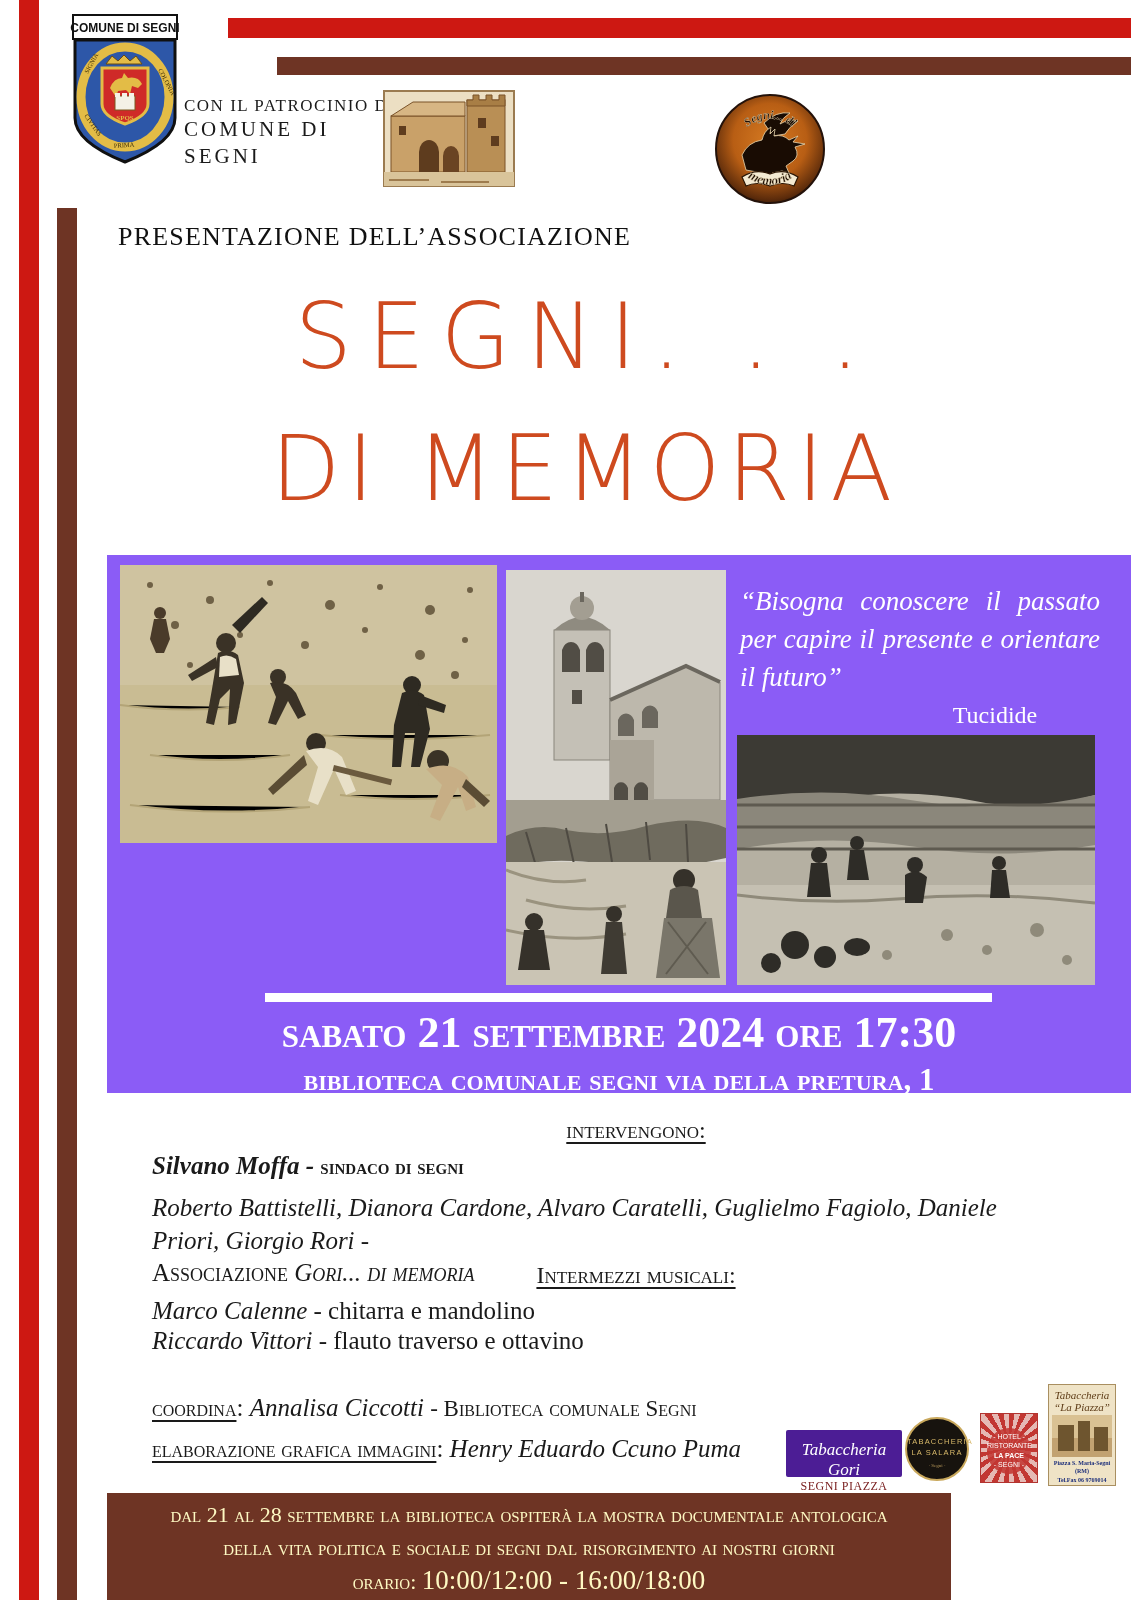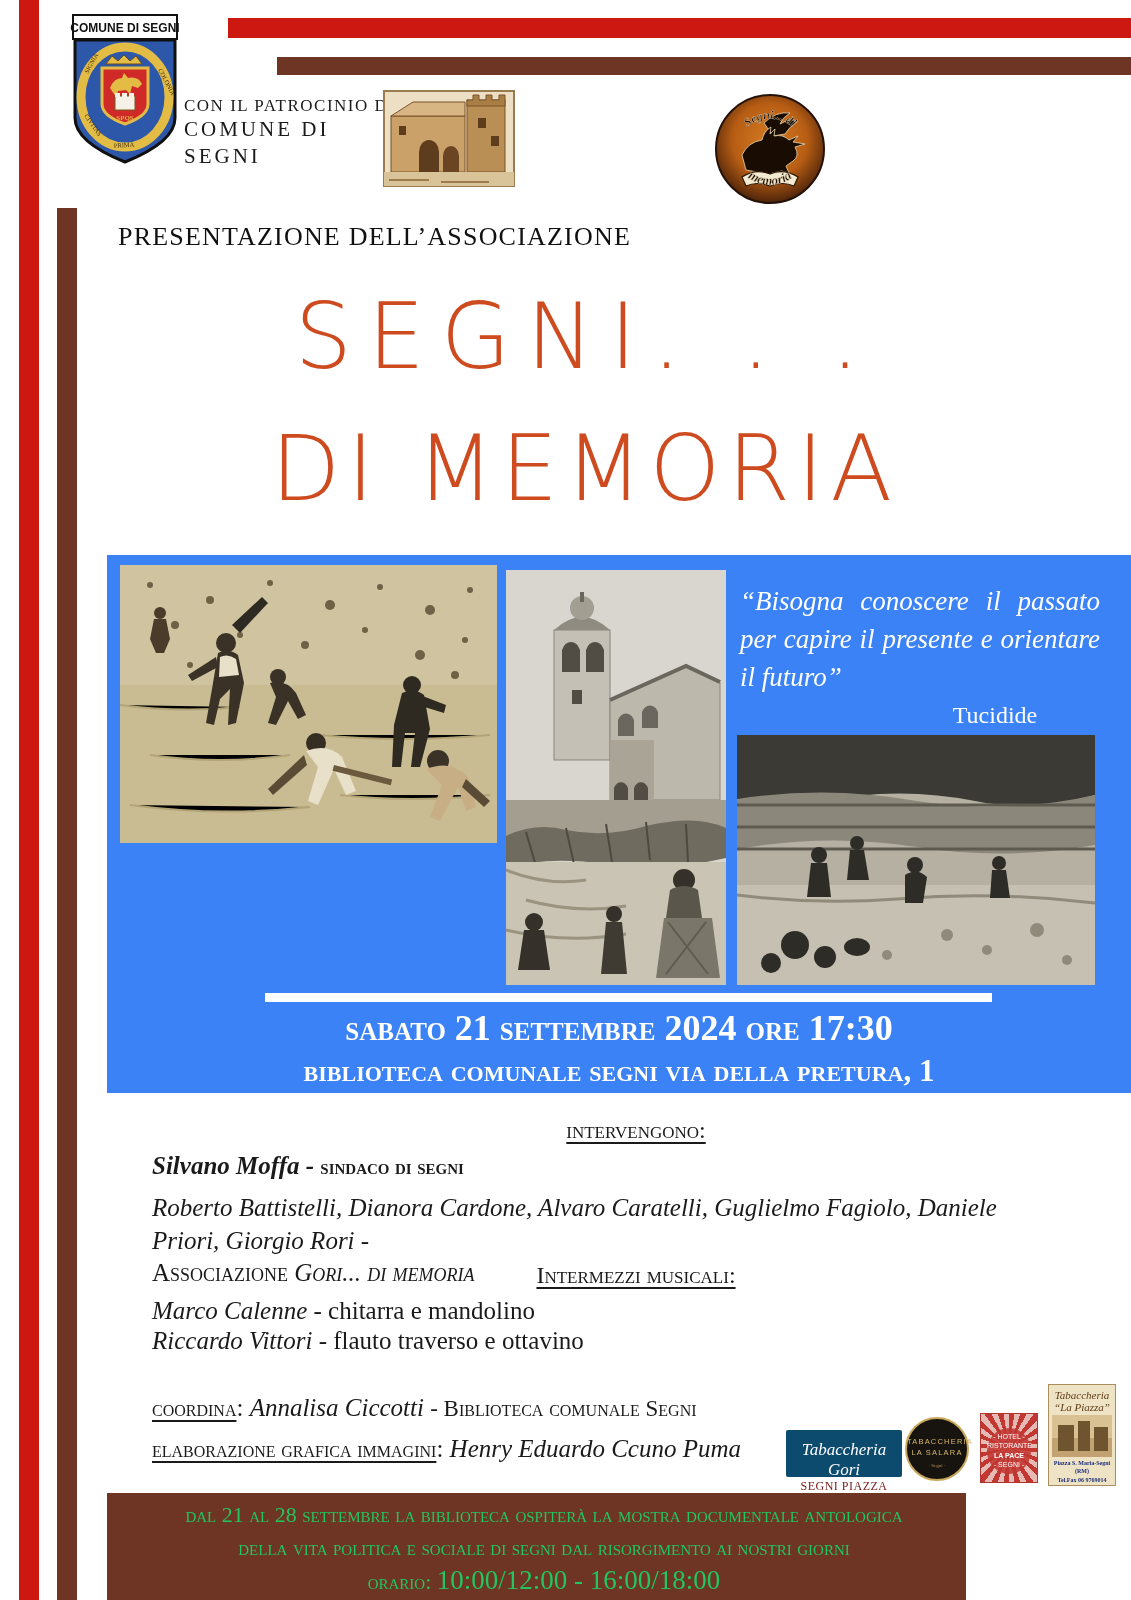--- a/index.html
+++ b/index.html
@@ -21,48 +21,48 @@
   .patronage .l2{font-size:21px;letter-spacing:3px;}
   .gate{left:383px;top:90px;width:132px;height:97px;}
   .assoc-logo{left:714px;top:93px;width:112px;height:112px;}
   .presentazione{left:118px;top:222px;font-size:26px;letter-spacing:1.2px;color:#111;}
   
   .title{left:80px;top:292px;width:1010px;text-align:center;color:#ce4a1f;
          font-family:"DejaVu Sans",sans-serif;font-weight:300;}
   .title .t1{font-size:90px;letter-spacing:16px;line-height:1.0;}
   .title .t2{font-size:90px;letter-spacing:7px;line-height:1.0;margin-top:42px;}
   
-  .red-block{left:107px;top:555px;width:1024px;height:538px;background:#3b82f6;}
+  .red-block{left:107px;top:555px;width:1024px;height:538px;background:#8b5cf6;}
   .photo{position:absolute;overflow:hidden;}
   .photo-left{left:13px;top:10px;width:377px;height:278px;}
   .photo-mid{left:399px;top:15px;width:220px;height:415px;}
   .photo-right{left:630px;top:180px;width:358px;height:250px;}
   .quote{position:absolute;left:633px;top:28px;width:360px;color:#ffffff;}
   .quote .qtext{font-style:italic;font-size:27px;line-height:1.4;text-align:justify;}
   .quote .qauthor{font-size:24px;text-align:center;margin-top:6px;padding-left:150px;}
   .white-rule{position:absolute;left:158px;top:438px;width:727px;height:9px;background:#ffffff;}
   .banner{position:absolute;left:0;top:452px;width:1024px;text-align:center;color:#ffffff;font-weight:bold;}
-  .banner .b1{font-size:36px;}
+  .banner .b1{font-size:44px;}
   .banner .b2{font-size:31px;margin-top:4px;}
   
   .heading{left:124px;width:1024px;text-align:center;font-size:24px;}
   .heading span{text-decoration:underline;text-underline-offset:4px;}
   .line{left:152px;font-size:25px;}
   .name-it{font-style:italic;}
   .h-intervengono{top:1117px;}
   .p-speaker1{top:1152px;font-weight:bold;}
   .p-speakers{top:1192px;width:910px;line-height:1.3;}
   .h-intermezzi{top:1262px;}
   .p-m1{top:1297px;}
   .p-m2{top:1327px;}
   .p-coordina{top:1394px;}
   .p-grafica{top:1435px;}
   .ul-label{text-decoration:underline;text-underline-offset:4px;font-size:23px;}
   
-  .sponsor-gori{left:786px;top:1430px;width:116px;height:47px;background:#0c4a6e;border-radius:2px;
+  .sponsor-gori{left:786px;top:1430px;width:116px;height:47px;background:#4c1d95;border-radius:2px;
                 color:#fff;text-align:center;}
   .sponsor-gori .gname{font-family:"Liberation Serif",serif;font-style:italic;font-size:17px;padding-top:10px;}
   .sponsor-gori-addr{left:780px;top:1479px;width:128px;text-align:center;font-size:12px;color:#7a2020;letter-spacing:.5px;}
   .sponsor-salara{left:905px;top:1417px;width:64px;height:64px;border-radius:50%;
                   background:#17130e;border:2px solid #c9a85c;box-sizing:border-box;
                   color:#d8b96a;text-align:center;}
   .sponsor-salara .sname{font-size:7.5px;letter-spacing:1.2px;padding-top:17px;line-height:1.5;font-family:"Liberation Sans",sans-serif;}
   .sponsor-salara .ssub{font-size:5px;margin-top:4px;color:#b9995a;}
   .sponsor-pace{left:980px;top:1413px;width:58px;height:70px;background:
       repeating-conic-gradient(from 0deg at 50% 50%, #c23732 0deg 9deg, #e5b9b4 9deg 18deg);
@@ -72,21 +72,21 @@
   .sponsor-piazza{left:1048px;top:1384px;width:68px;height:102px;background:#efe3c6;
       border:1px solid #a98f60;box-sizing:border-box;text-align:center;color:#5d3b16;overflow:hidden;}
   .sponsor-piazza .tname{font-style:italic;font-size:11px;margin-top:4px;}
   .sponsor-piazza .tname2{font-style:italic;font-size:11px;}
   .sponsor-piazza .tphoto{margin:2px auto;width:60px;height:42px;background:
       linear-gradient(#d9c193 55%,#c2a271 55%);position:relative;}
   .sponsor-piazza .tphoto i{position:absolute;background:#6e552f;}
   .sponsor-piazza .taddr{font-size:6px;color:#1c2e7a;font-weight:bold;line-height:1.4;}
   
   .footer{left:107px;top:1493px;width:844px;height:107px;background:#6e3424;
-          color:#22c55e;text-align:center;padding-left:15px;}
+          color:#fef9c3;text-align:center;}
   .footer .f1{font-size:22px;padding-top:9px;}
   .footer .f2{font-size:22px;margin-top:7px;}
   .footer .f3{font-size:22px;margin-top:4px;}
   .footer .f3 .big{font-size:27px;font-variant:normal;}
 </style>
 </head>
 <body>
 
 <div class="abs stripe-red-v"></div>
 <div class="abs stripe-brown-v"></div>

